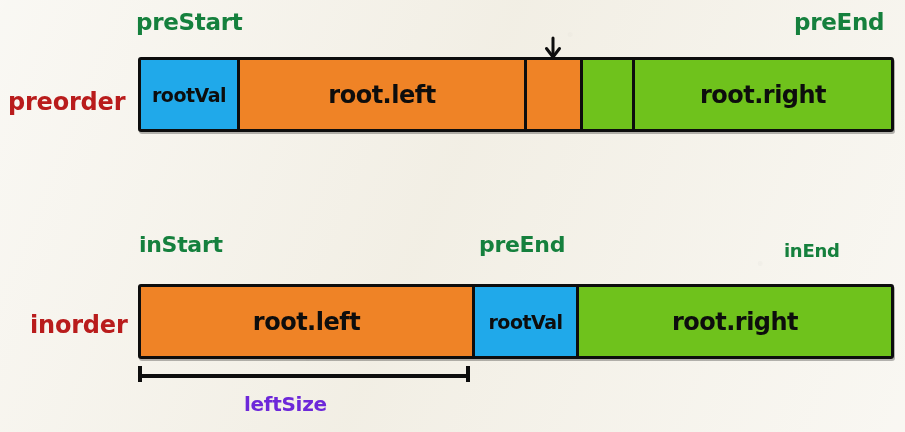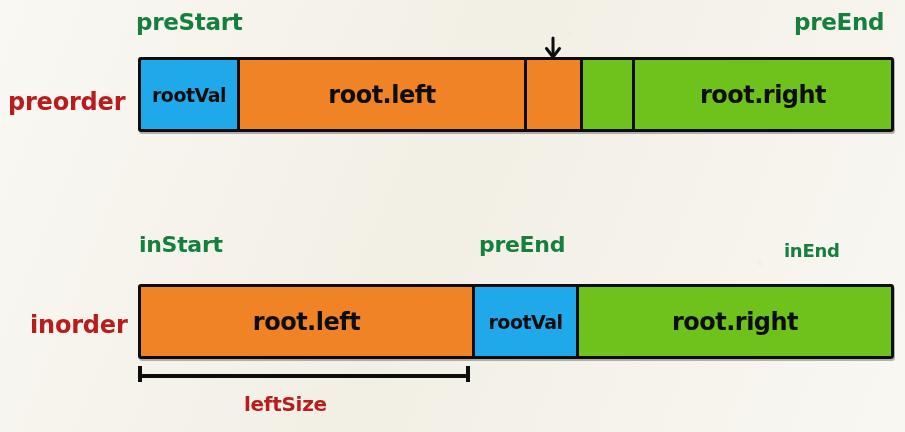--- a/index.html
+++ b/index.html
@@ -74,21 +74,21 @@
   .arrow-wrap { position: absolute; }
 
   .bracket { position: absolute; }
   .bracket-line {
     position: absolute;
     background: #0d0d0d;
   }
   .bracket-label {
     position: absolute;
     font-weight: bold;
-    color: #b91c1c;
+    color: #6d28d9;
     white-space: nowrap;
     letter-spacing: -0.3px;
   }
 </style>
 </head>
 <body>
 
 <div id="canvas">
 
   <div class="row-label" style="left:8px; top:88px; font-size:24px;">preorder</div>

